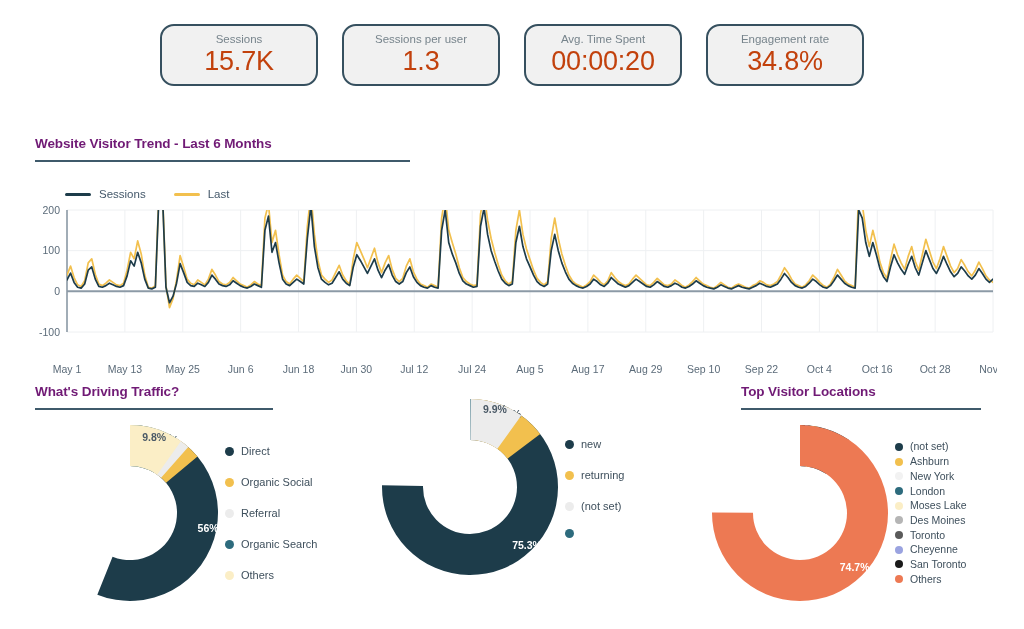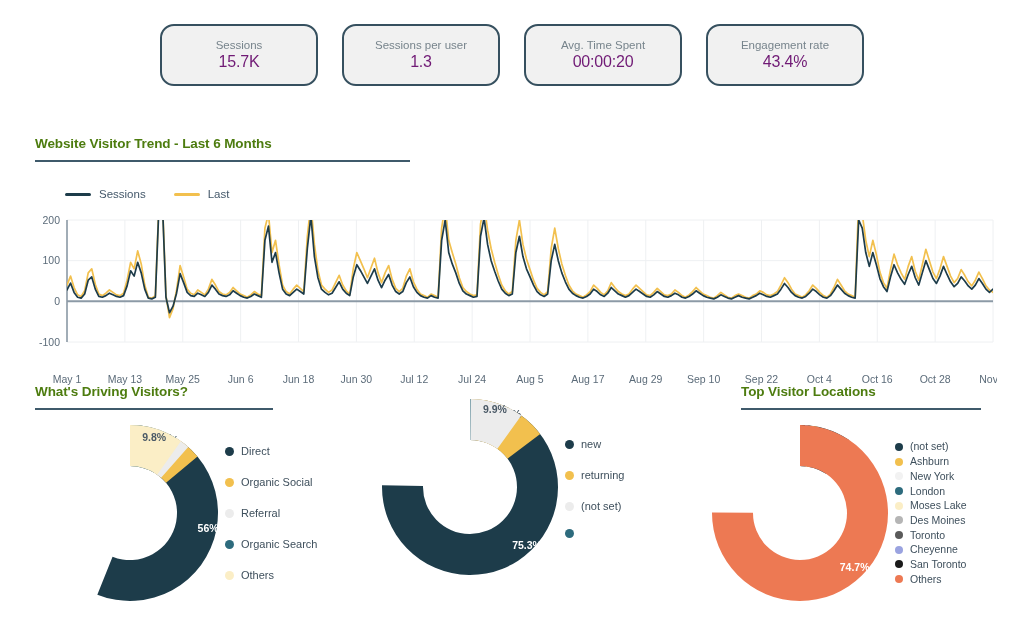--- a/index.html
+++ b/index.html
@@ -38,32 +38,32 @@
     box-sizing: border-box;
   }
   .kpi-label {
     font-size: 11.5px;
     color: #77848c;
     line-height: 1.1;
     margin-bottom: 1px;
     white-space: nowrap;
   }
   .kpi-value {
-    font-size: 16px;
-    color: #701a75;
+    font-size: 27px;
+    color: #c2410c;
     line-height: 1.15;
     letter-spacing: -0.2px;
     white-space: nowrap;
   }
 
   
   .section-title {
     font-size: 13.5px;
     font-weight: bold;
-    color: #4d7c0f;
+    color: #701a75;
     letter-spacing: -0.1px;
     white-space: nowrap;
   }
   .title-rule {
     height: 2px;
     background: #3f5a6b;
     margin-top: 9px;
   }
 
   
@@ -89,21 +89,21 @@
     color: #44586a;
   }
   .legend-line {
     display: block;
     width: 26px;
     height: 3px;
     border-radius: 2px;
   }
   .chart-wrap {
     position: relative;
-    margin-top: 16px;
+    margin-top: 6px;
   }
   .axis-text { font-size: 10.5px; fill: #5b6b79; }
   .axis-text-y { font-size: 10.5px; fill: #5b6b79; text-anchor: end; }
 
   
   .donut-row {
     position: absolute;
     left: 35px;
     top: 384px;
     width: 962px;
@@ -158,21 +158,21 @@
   <div class="kpi-card">
     <div class="kpi-label">Sessions per user</div>
     <div class="kpi-value">1.3</div>
   </div>
   <div class="kpi-card">
     <div class="kpi-label">Avg. Time Spent</div>
     <div class="kpi-value">00:00:20</div>
   </div>
   <div class="kpi-card">
     <div class="kpi-label">Engagement rate</div>
-    <div class="kpi-value">43.4%</div>
+    <div class="kpi-value">34.8%</div>
   </div>
 </div>
 
 <div class="trend-block">
   <div class="trend-head">
     <div class="section-title">Website Visitor Trend - Last 6 Months</div>
     <div class="title-rule"></div>
   </div>
 
   <div class="trend-legend">
@@ -244,21 +244,21 @@
         <text x="900.125" y="13" class="axis-text" text-anchor="middle">Oct 28</text>
         <text x="958" y="13" class="axis-text" text-anchor="middle">Nov 9</text>
       </svg>
   </div>
 </div>
 
 <div class="donut-row">
 
   <div class="donut-panel p1">
     <div class="donut-head-1">
-      <div class="section-title">What's Driving Visitors?</div>
+      <div class="section-title">What's Driving Traffic?</div>
       <div class="title-rule"></div>
     </div>
     <div class="donut-body">
       <svg id="donut-1" width="190" height="190" viewBox="0 0 190 190">
           <path d="M 95 7 A 88 88 0 1 1 62.317061024933984 176.70572501331907 L 77.54433941104429 138.6382849502954 A 47 47 0 1 0 95 48 Z" fill="#1d3c4a"></path>
           <text x="173.06548127415178" y="113.53431519674436" text-anchor="middle" class="slice-label" fill="#ffffff">56%</text>
           <path d="M 95 7 A 88 88 0 0 1 162.5007691472927 38.54075660687703 L 131.05154715821314 64.84563136958205 A 47 47 0 0 0 95 48 Z" fill="#f2c04e"></path>
           <text x="128.65478715649448" y="26.474967535925032" text-anchor="middle" class="slice-label" fill="#4a5966">13.9%</text>
           <path d="M 95 7 A 88 88 0 0 1 153.24317310502838 29.032335294799935 L 126.1071492720038 59.767269986995416 A 47 47 0 0 0 95 48 Z" fill="#ececec"></path>
           <text x="123.12814297054393" y="24.14236708293734" text-anchor="middle" class="slice-label" fill="#4a5966">11.5%</text>

